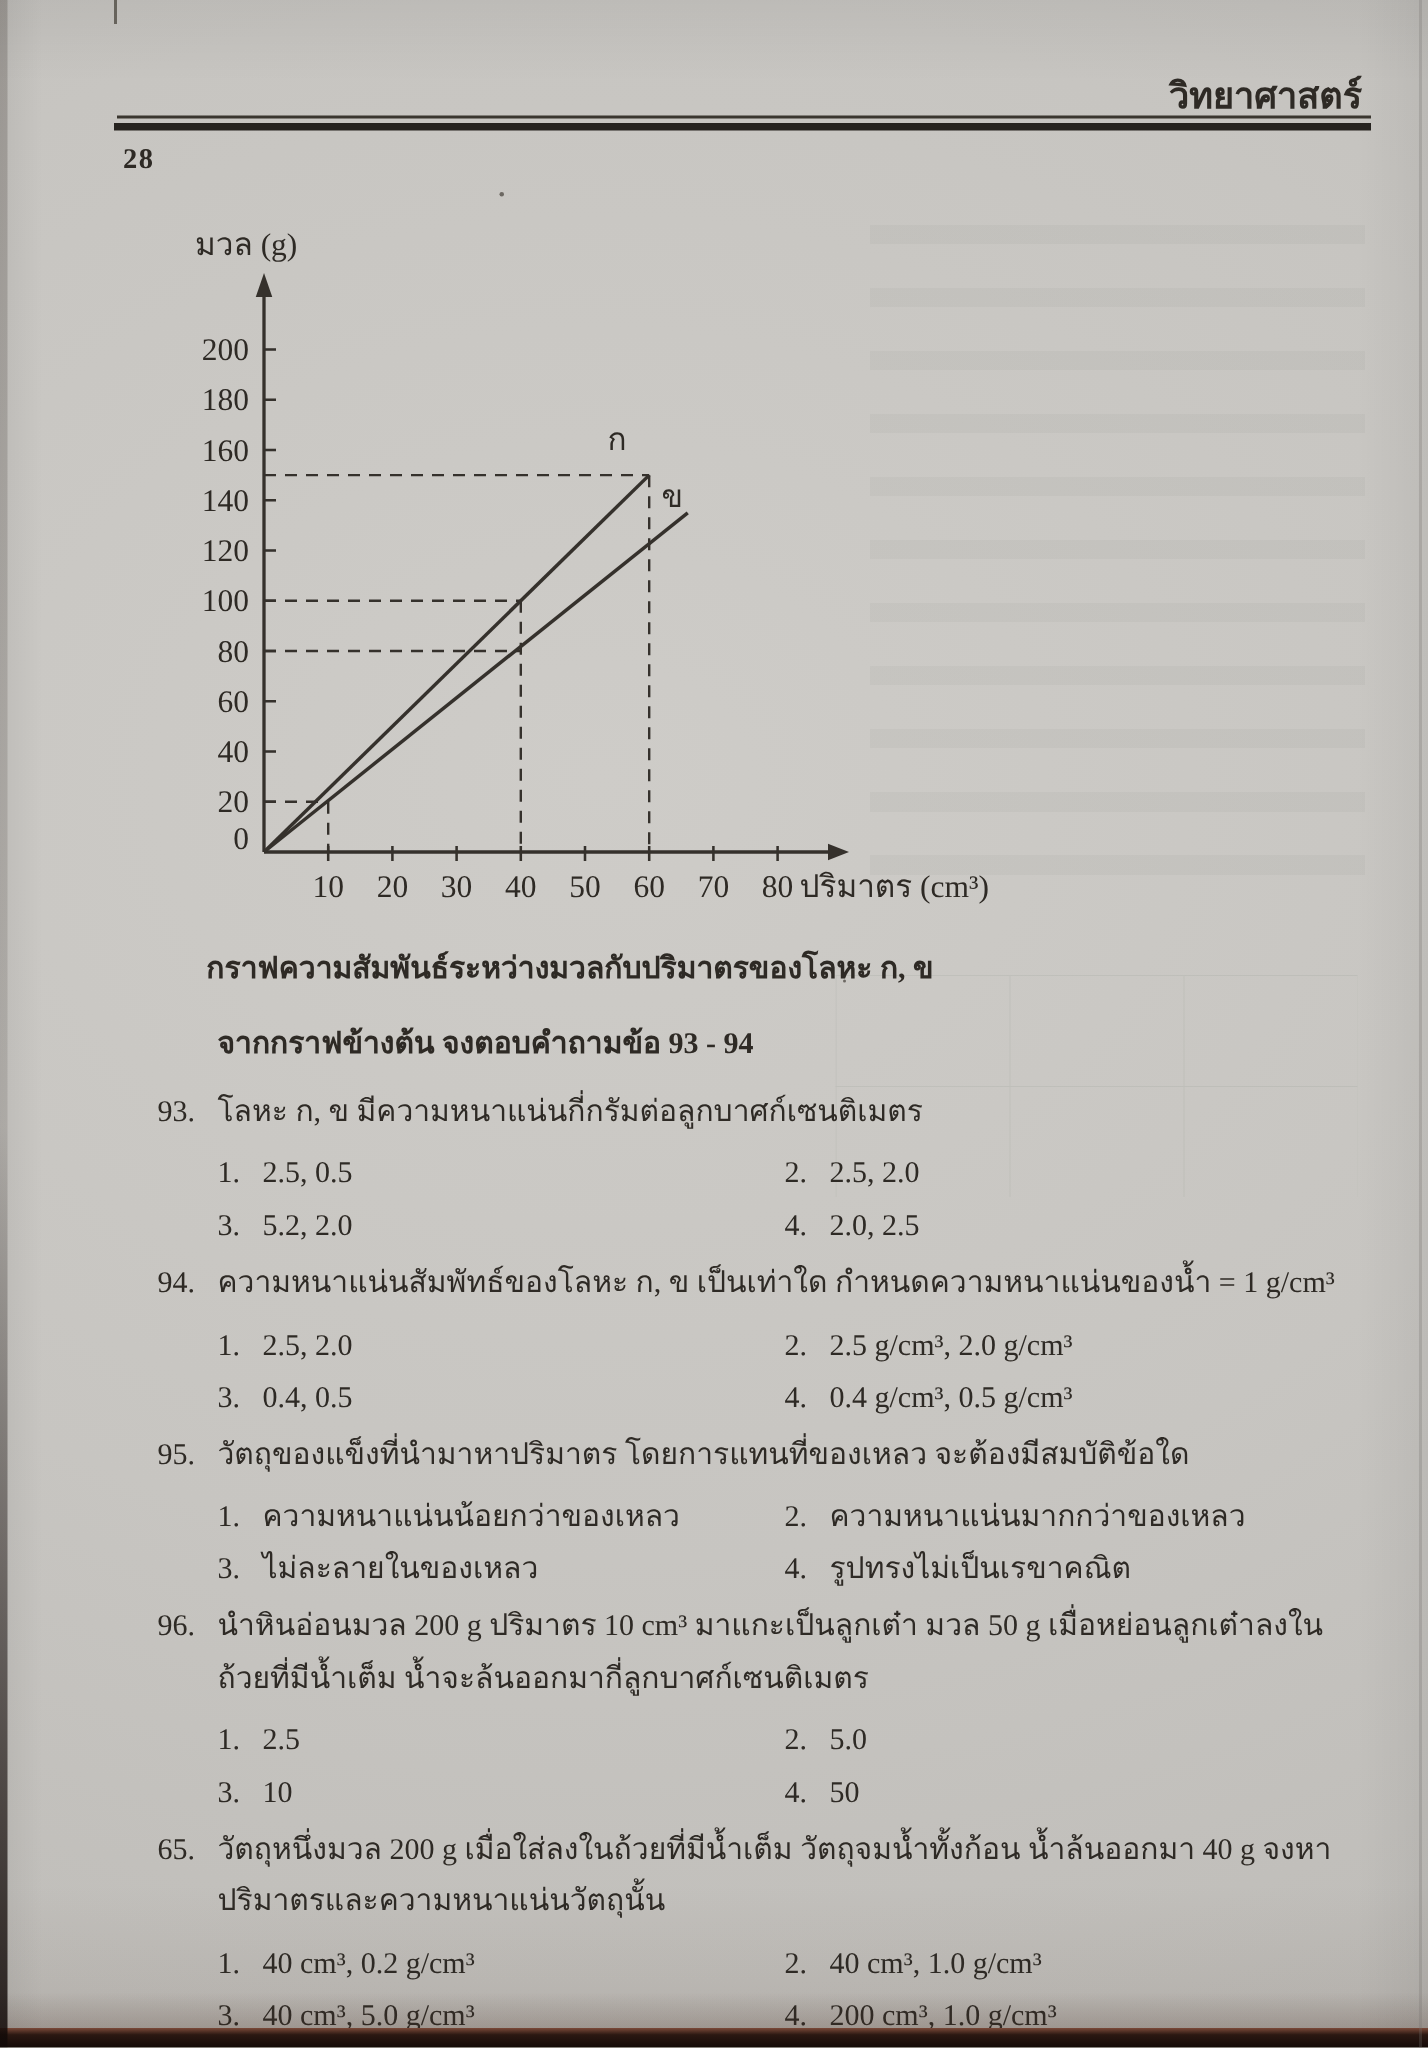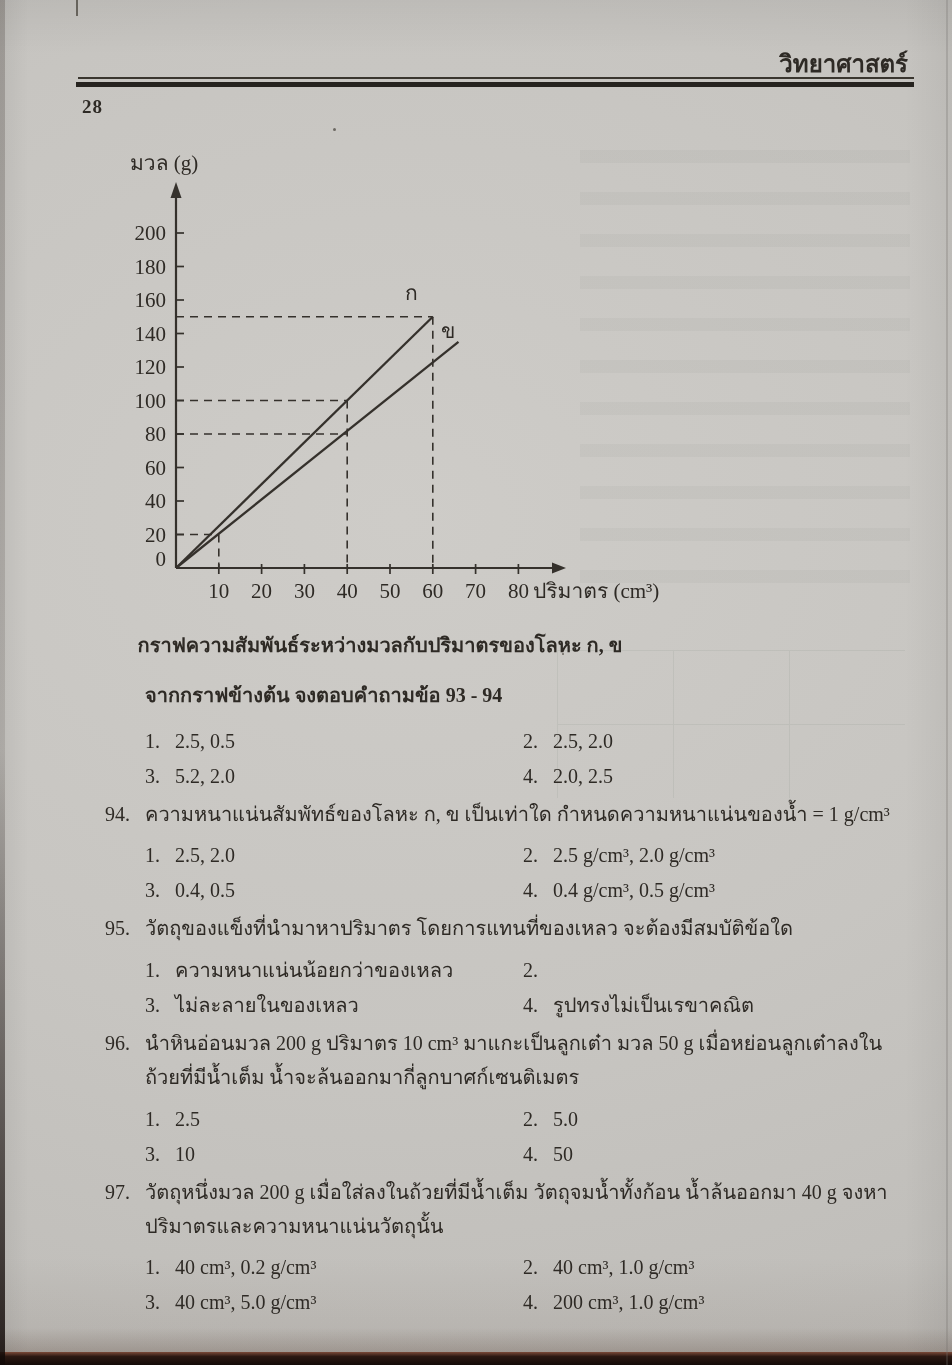--- a/index.html
+++ b/index.html
@@ -117,20 +117,24 @@
       <line x1="176" y1="568" x2="458.48" y2="341.875" stroke="#35312c" stroke-width="2.3"></line>
       <text x="441" y="338" font-size="21">ข</text>
       <text x="130" y="170" font-size="21">มวล (g)</text>
       <text x="533" y="598" font-size="21">ปริมาตร (cm³)</text>
     </svg>
   <div class="abs caption">กราฟความสัมพันธ์ระหว่างมวลกับปริมาตรของโลหะ ก, ข</div>
 
   <div class="content">
     <div class="instruction">จากกราฟข้างต้น จงตอบคำถามข้อ 93 - 94</div>
 
+    <div class="q">
+      <span class="qnum">93.</span>
+      <span class="qtext">โลหะ ก, ข มีความหนาแน่นกี่กรัมต่อลูกบาศก์เซนติเมตร</span>
+    </div>
     <div class="opts">
       <div class="opt">
           <span class="onum">1.</span>
           <span class="oval">2.5, 0.5</span>
         </div>
       <div class="opt">
           <span class="onum">2.</span>
           <span class="oval">2.5, 2.0</span>
         </div>
       <div class="opt">
@@ -170,20 +174,21 @@
       <span class="qnum">95.</span>
       <span class="qtext">วัตถุของแข็งที่นำมาหาปริมาตร โดยการแทนที่ของเหลว จะต้องมีสมบัติข้อใด</span>
     </div>
     <div class="opts">
       <div class="opt">
           <span class="onum">1.</span>
           <span class="oval">ความหนาแน่นน้อยกว่าของเหลว</span>
         </div>
       <div class="opt">
           <span class="onum">2.</span>
+          <span class="oval">ความหนาแน่นมากกว่าของเหลว</span>
         </div>
       <div class="opt">
           <span class="onum">3.</span>
           <span class="oval">ไม่ละลายในของเหลว</span>
         </div>
       <div class="opt">
           <span class="onum">4.</span>
           <span class="oval">รูปทรงไม่เป็นเรขาคณิต</span>
         </div>
     </div>
@@ -205,21 +210,21 @@
           <span class="onum">3.</span>
           <span class="oval">10</span>
         </div>
       <div class="opt">
           <span class="onum">4.</span>
           <span class="oval">50</span>
         </div>
     </div>
 
     <div class="q">
-      <span class="qnum">97.</span>
+      <span class="qnum">65.</span>
       <span class="qtext">วัตถุหนึ่งมวล 200 g เมื่อใส่ลงในถ้วยที่มีน้ำเต็ม วัตถุจมน้ำทั้งก้อน น้ำล้นออกมา 40 g จงหาปริมาตรและความหนาแน่นวัตถุนั้น</span>
     </div>
     <div class="opts">
       <div class="opt">
           <span class="onum">1.</span>
           <span class="oval">40 cm³, 0.2 g/cm³</span>
         </div>
       <div class="opt">
           <span class="onum">2.</span>
           <span class="oval">40 cm³, 1.0 g/cm³</span>

